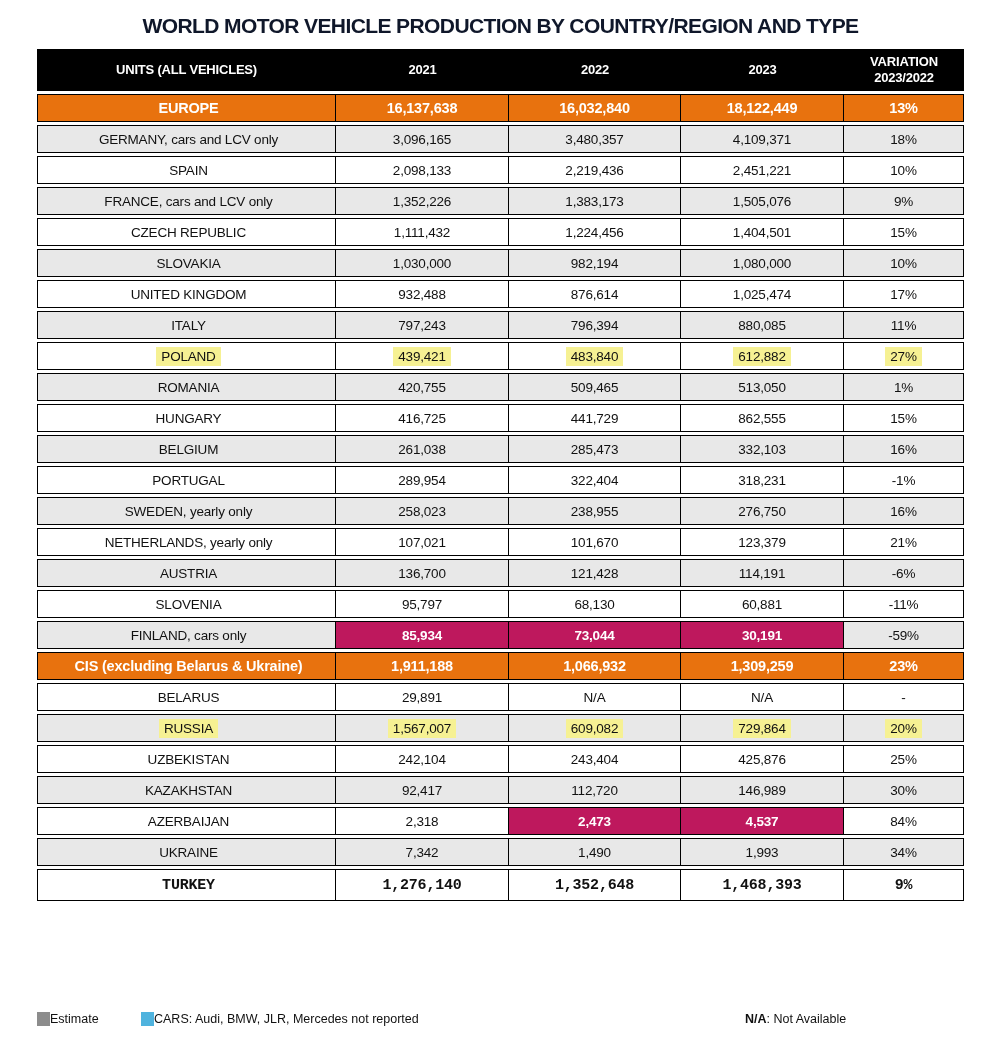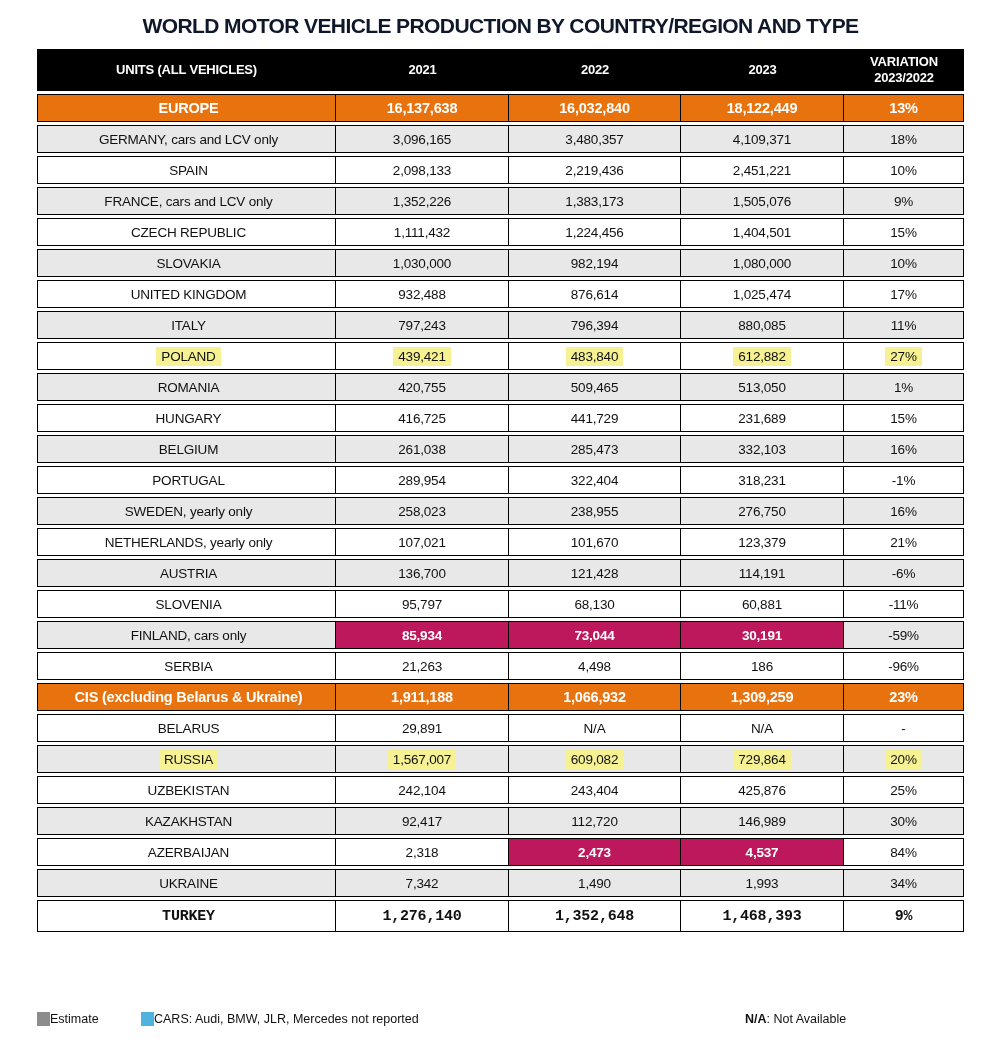--- a/index.html
+++ b/index.html
@@ -209,21 +209,21 @@
       <td><span>ROMANIA</span></td>
       <td><span>420,755</span></td>
       <td><span>509,465</span></td>
       <td><span>513,050</span></td>
       <td><span>1%</span></td>
     </tr>
         <tr class="row-plain">
       <td><span>HUNGARY</span></td>
       <td><span>416,725</span></td>
       <td><span>441,729</span></td>
-      <td><span>231,689</span></td>
+      <td><span>862,555</span></td>
       <td><span>15%</span></td>
     </tr>
         <tr class="row-shade">
       <td><span>BELGIUM</span></td>
       <td><span>261,038</span></td>
       <td><span>285,473</span></td>
       <td><span>332,103</span></td>
       <td><span>16%</span></td>
     </tr>
         <tr class="row-plain">
@@ -260,27 +260,20 @@
       <td><span>68,130</span></td>
       <td><span>60,881</span></td>
       <td><span>-11%</span></td>
     </tr>
         <tr class="row-shade">
       <td><span>FINLAND, cars only</span></td>
       <td class="cell-dark"><span>85,934</span></td>
       <td class="cell-dark"><span>73,044</span></td>
       <td class="cell-dark"><span>30,191</span></td>
       <td><span>-59%</span></td>
-    </tr>
-        <tr class="row-plain">
-      <td><span>SERBIA</span></td>
-      <td><span>21,263</span></td>
-      <td><span>4,498</span></td>
-      <td><span>186</span></td>
-      <td><span>-96%</span></td>
     </tr>
         <tr class="row-region">
       <td><span>CIS (excluding Belarus &amp; Ukraine)</span></td>
       <td><span>1,911,188</span></td>
       <td><span>1,066,932</span></td>
       <td><span>1,309,259</span></td>
       <td><span>23%</span></td>
     </tr>
         <tr class="row-plain">
       <td><span>BELARUS</span></td>

